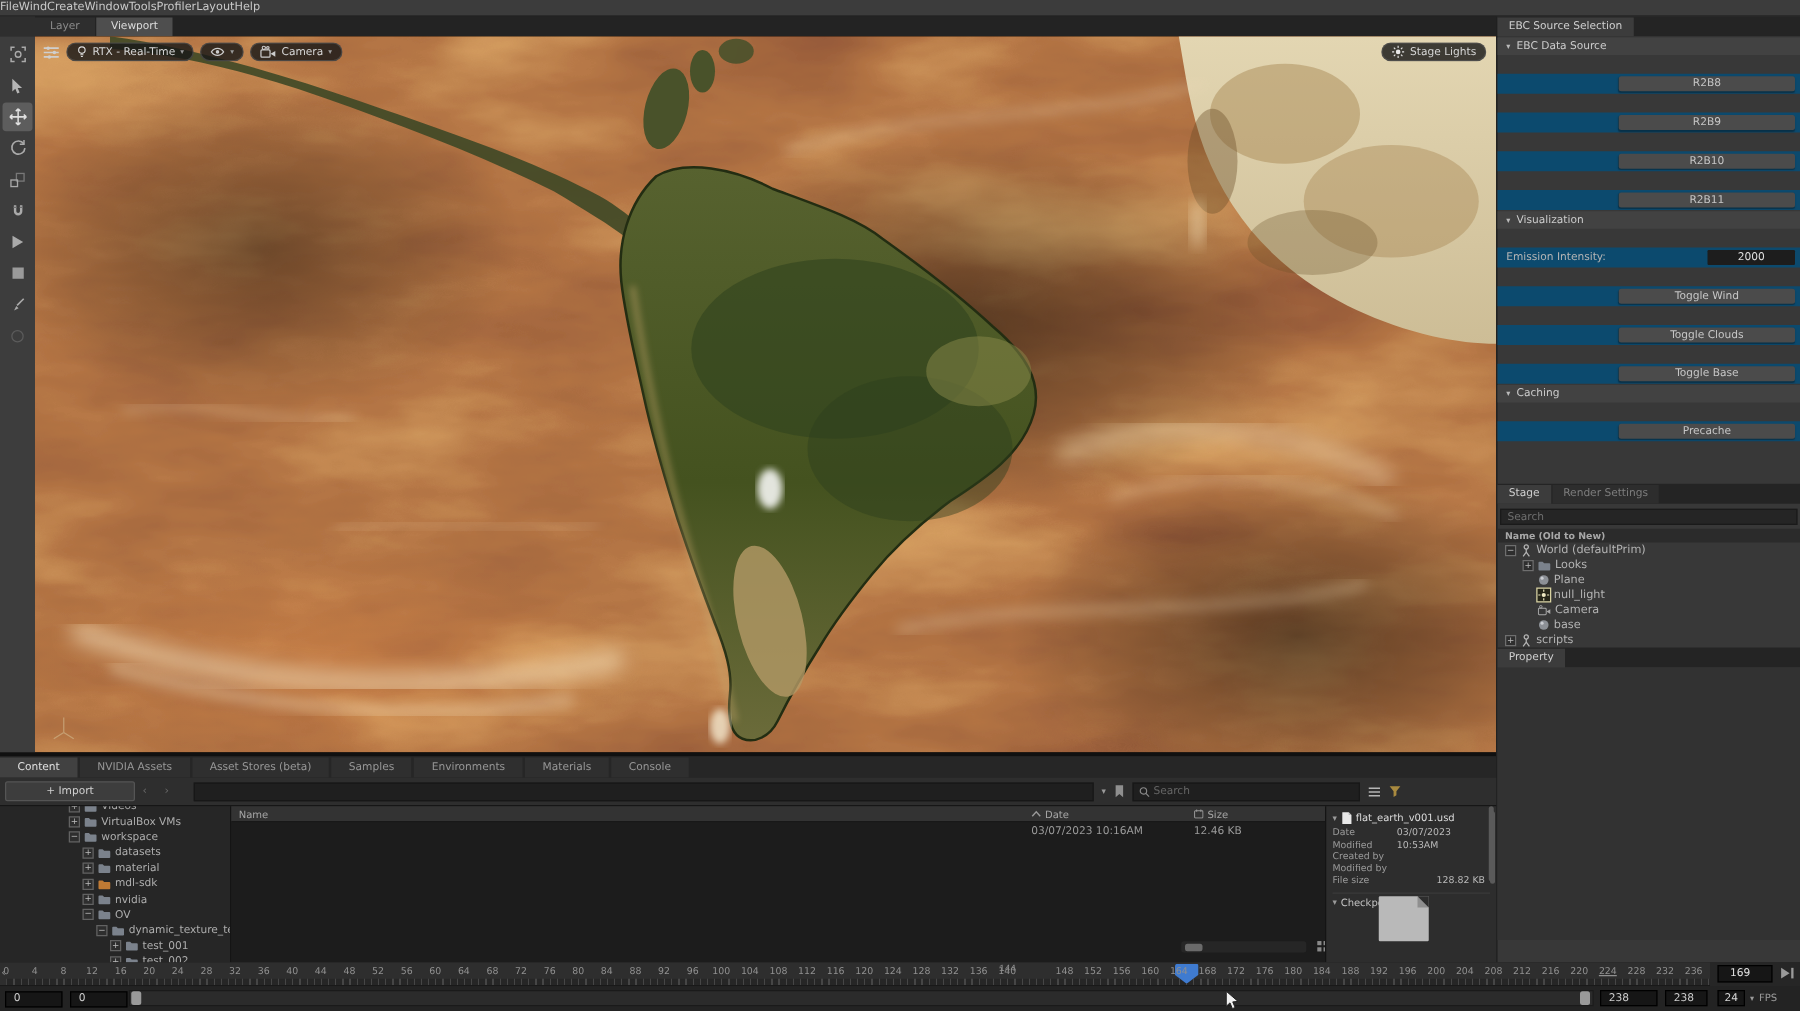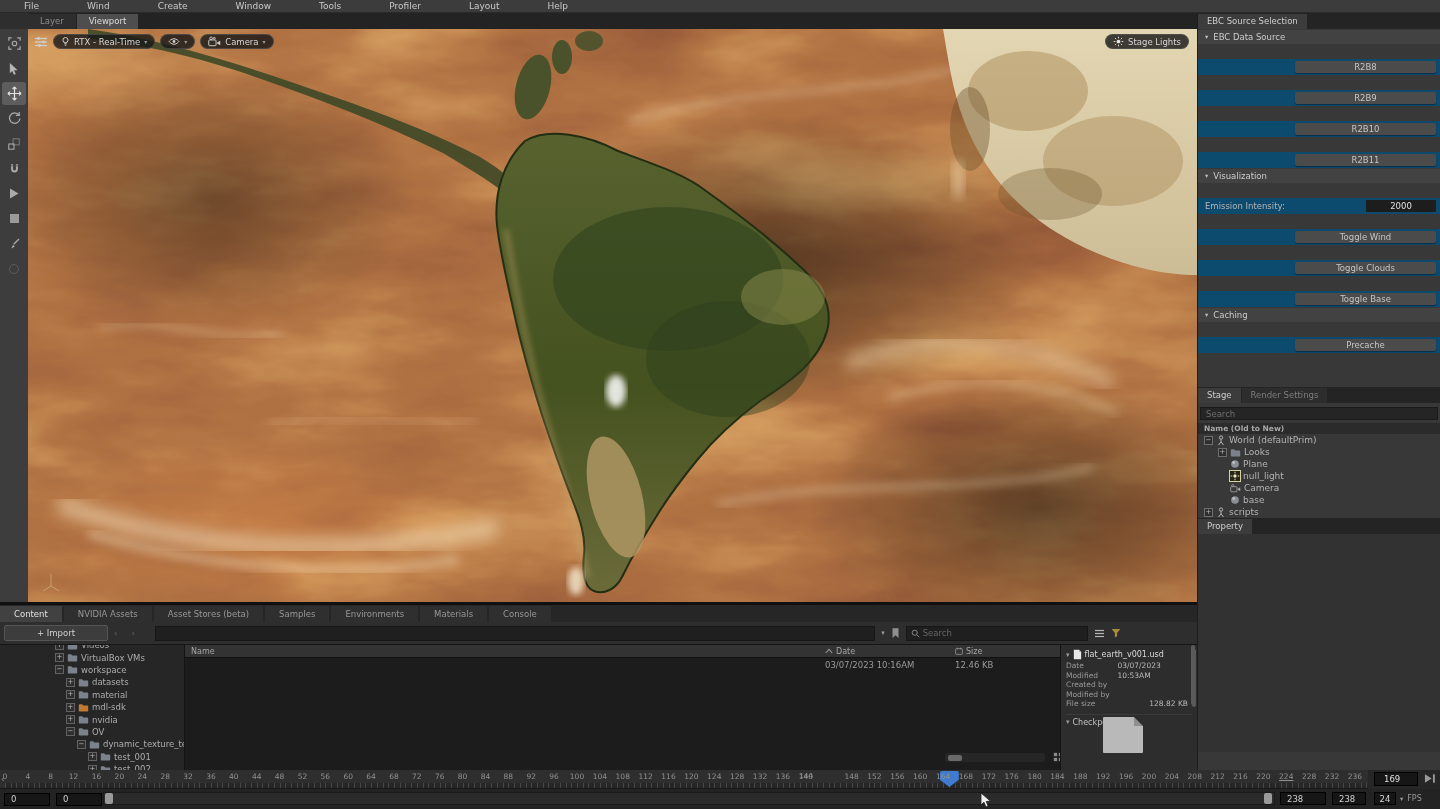--- a/index.html
+++ b/index.html
@@ -3,21 +3,21 @@
 <meta charset="utf-8">
 <style>
 *{margin:0;padding:0;box-sizing:border-box}
 html,body{width:1440px;height:809px;overflow:hidden}
 body{position:relative;background:#141414;font-family:"DejaVu Sans","Liberation Sans",sans-serif;color:#b8b8b8}
 .abs{position:absolute}
 .ic{display:inline-block;line-height:0}
 .ic svg{display:block}
 
 #menu-bar{left:0;top:0;width:1440px;height:13px;background:#3c3c3c;display:flex;align-items:center;font-size:9px;color:#c9c9c9;border-bottom:1px solid #2a2a2a}
-.menu-item{padding:0 24px;line-height:13px;cursor:default}
+.menu-item{padding:0 0;line-height:13px;cursor:default}
 
 #vp-tabrow{left:28px;top:13px;width:1169px;height:16px;background:#232323;display:flex;align-items:flex-end}
 .vtab{height:15px;line-height:15px;padding:0 12px;font-size:8.5px;background:#2e2e2e;color:#8a8a8a;margin-right:1px}
 .vtab.active{background:#4e4e4e;color:#dcdcdc}
 #corner{left:0;top:13px;width:28px;height:16px;background:#2e2e2e}
 
 #left-toolbar{left:0;top:29px;width:28px;height:573px;background:#3d3d3d;display:flex;flex-direction:column;align-items:center;padding-top:3px}
 .tool{width:24px;height:23px;display:flex;align-items:center;justify-content:center;border-radius:3px;margin-bottom:2px}
 .tool.active{background:#5d5d5d}
 .tool.faded{opacity:.4}

